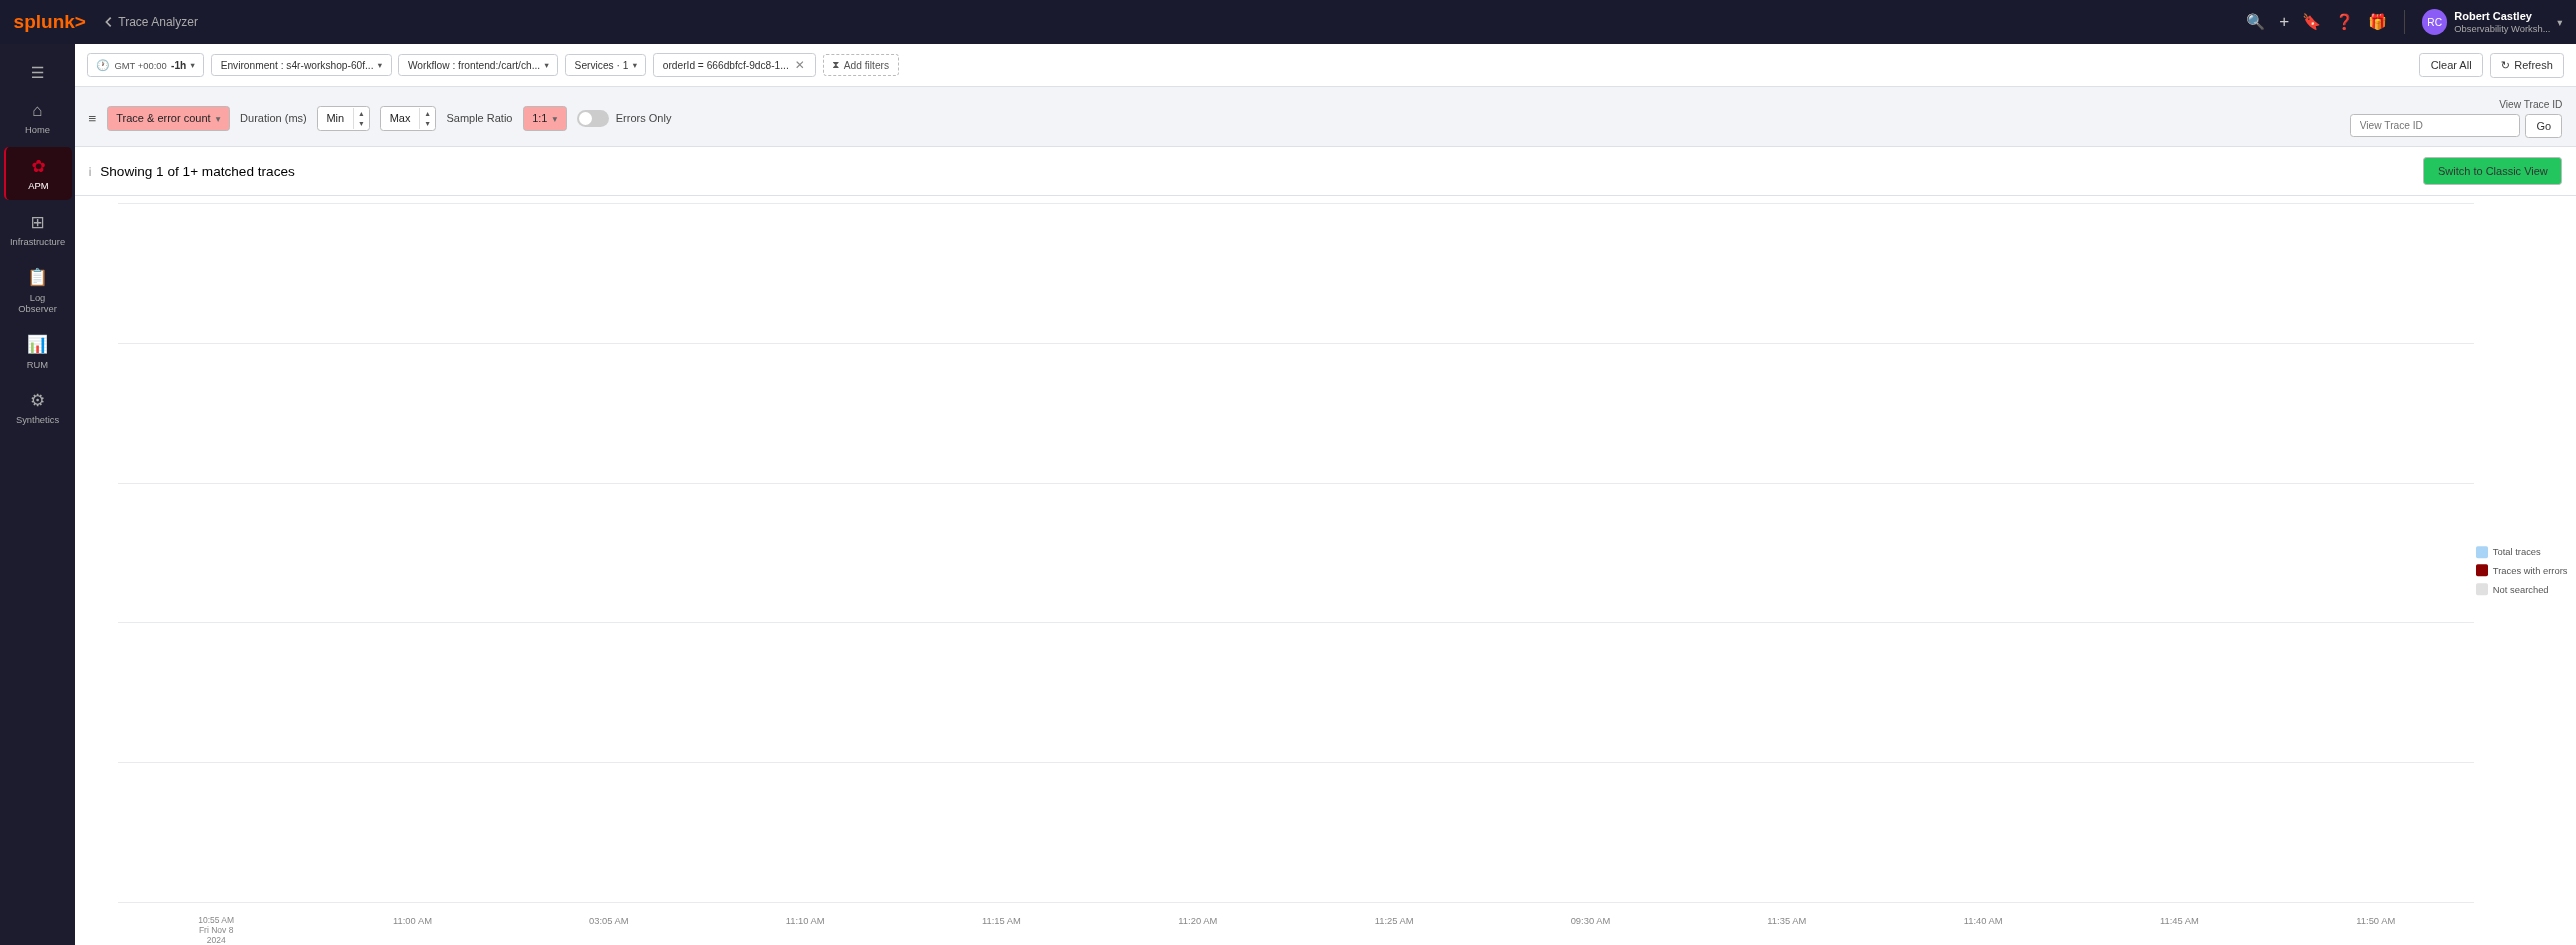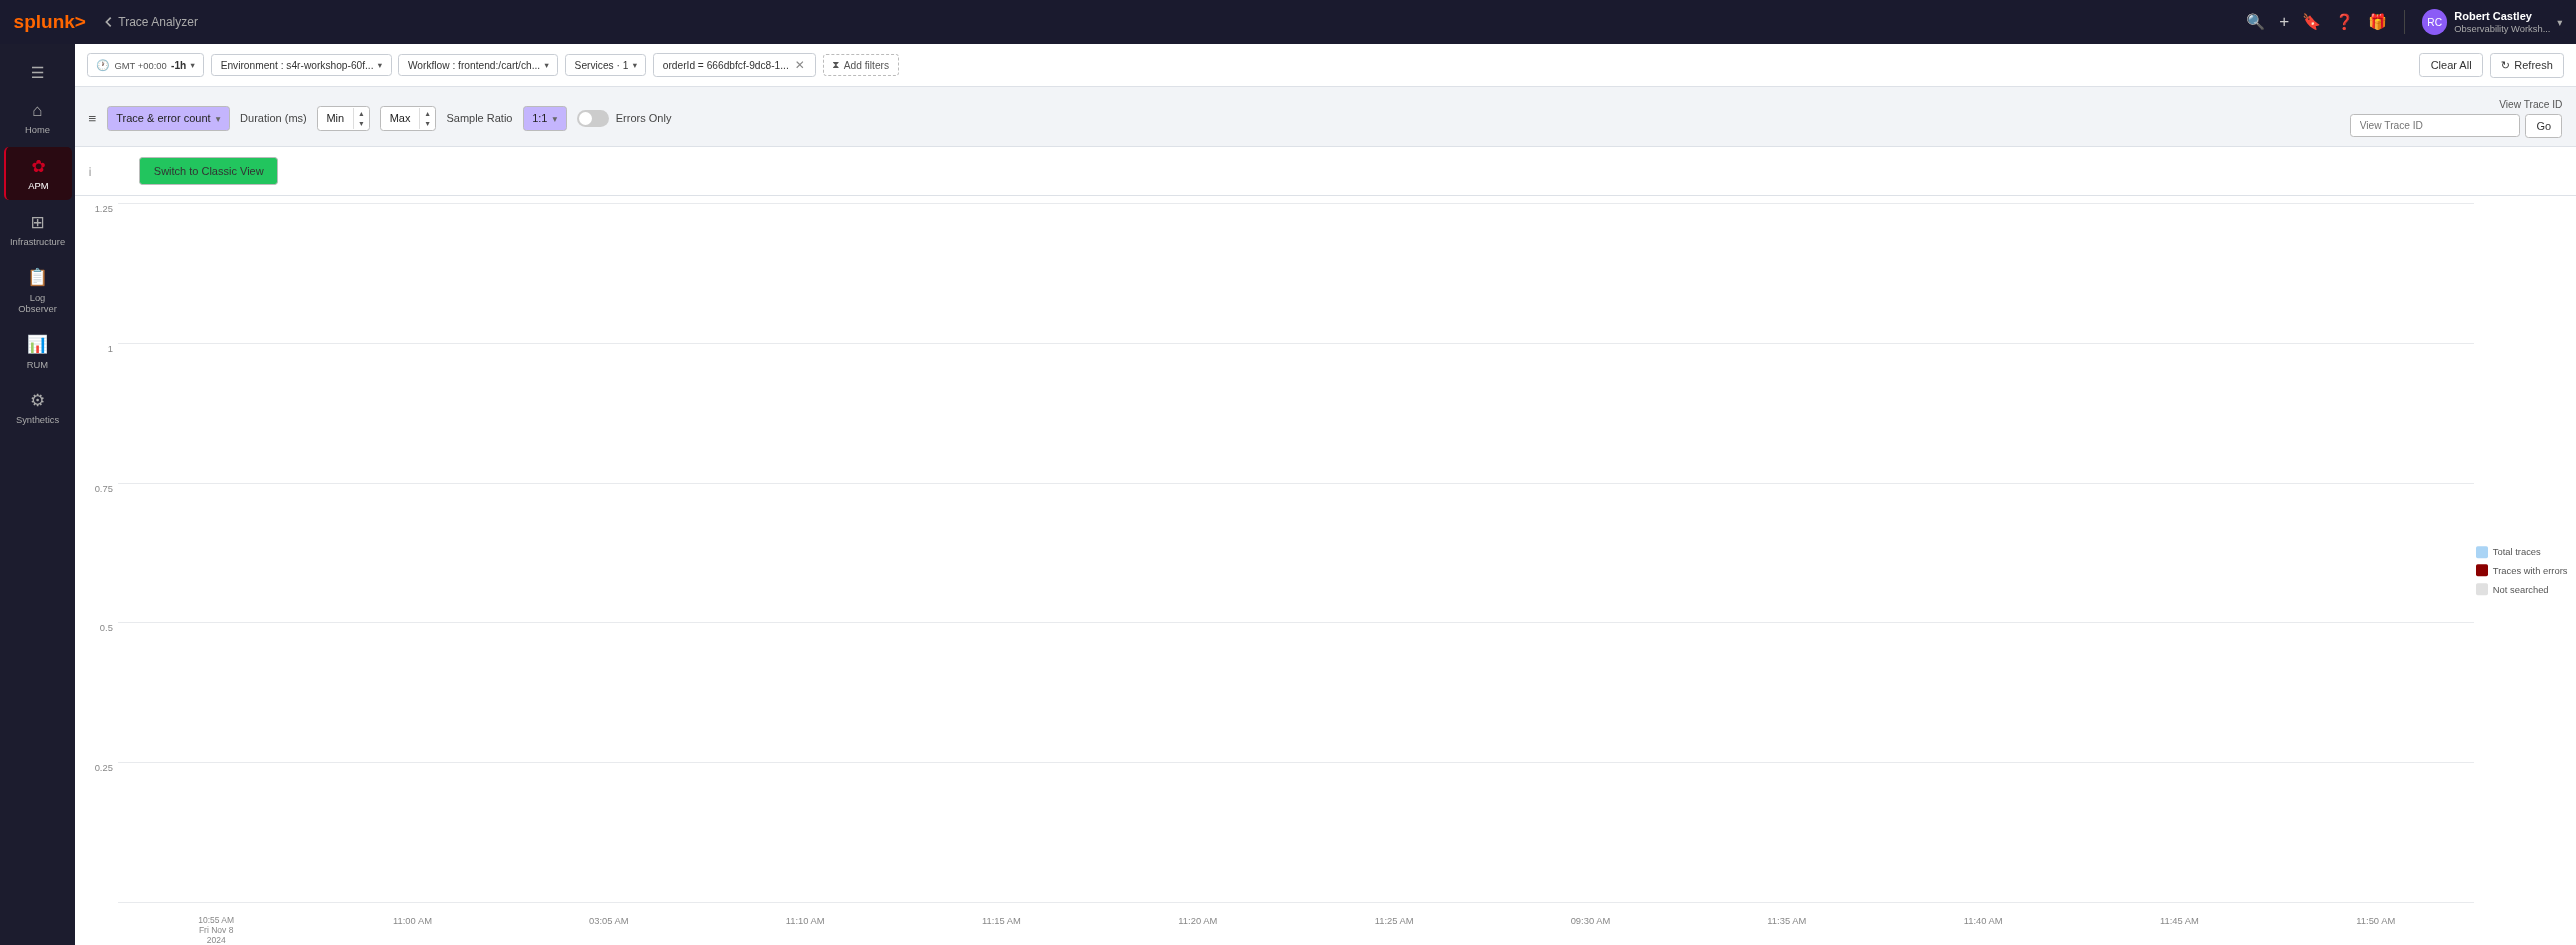--- a/index.html
+++ b/index.html
@@ -71,21 +71,21 @@
     .chart-area { flex: 1; background: #f2f4f7; padding: 0; display: flex; flex-direction: column; overflow: hidden; }
 
     
     .chart-toolbar {
       background: #f2f4f7; display: flex; align-items: center; gap: 10.2px;
       padding: 12px 13.6px 8.5px 13.6px; flex-wrap: wrap;
     }
     .sort-icon { color: #555; font-size: 13.6px; cursor: pointer; }
     .chart-select {
       display: flex; align-items: center; gap: 5.1px; border: 0.9px solid #bbb;
-      border-radius: 3.4px; padding: 5.1px 8.5px; font-size: 11px; background: #c4b5fd;
+      border-radius: 3.4px; padding: 5.1px 8.5px; font-size: 11px; background: #fca5a5;
       cursor: pointer; color: #222;
     }
     .chart-select-arrow { color: #666; font-size: 9.4px; }
     .duration-label { font-size: 11px; color: #444; }
     .duration-input {
       display: flex; align-items: center; border: 0.9px solid #bbb; border-radius: 3.4px;
       background: #fff; overflow: hidden;
     }
     .duration-val { padding: 5.1px 8.5px; font-size: 11px; color: #222; }
     .duration-arrows { display: flex; flex-direction: column; border-left: 0.9px solid #ddd; }
@@ -291,34 +291,29 @@
           <span class="view-trace-label">View Trace ID</span>
           <div class="view-trace-row">
             <input class="view-trace-input" type="text" placeholder="View Trace ID" style="">
             <button class="view-trace-go">Go</button>
           </div>
         </div>
       </div>
 
       <div class="info-bar">
         <span class="info-icon">ℹ</span>
+        <div style="flex:1;">
+          <span>Showing 1 of 1+ matched traces</span>
+        </div>
         <button class="classic-btn">Switch to Classic View</button>
       </div>
 
       <div class="chart-container">
         <div class="chart-inner">
 
-          <div class="y-axis">
-            <span class="y-label">1.25</span>
-            <span class="y-label">1</span>
-            <span class="y-label">0.75</span>
-            <span class="y-label">0.5</span>
-            <span class="y-label">0.25</span>
-            <span class="y-label"></span>
-          </div>
 
           <div class="chart-grid">
             <div class="grid-line" style="top:0%;"></div>
             <div class="grid-line" style="top:20%;"></div>
             <div class="grid-line" style="top:40%;"></div>
             <div class="grid-line" style="top:60%;"></div>
             <div class="grid-line" style="top:80%;"></div>
             <div class="grid-line" style="top:100%;"></div>
           </div>
 

